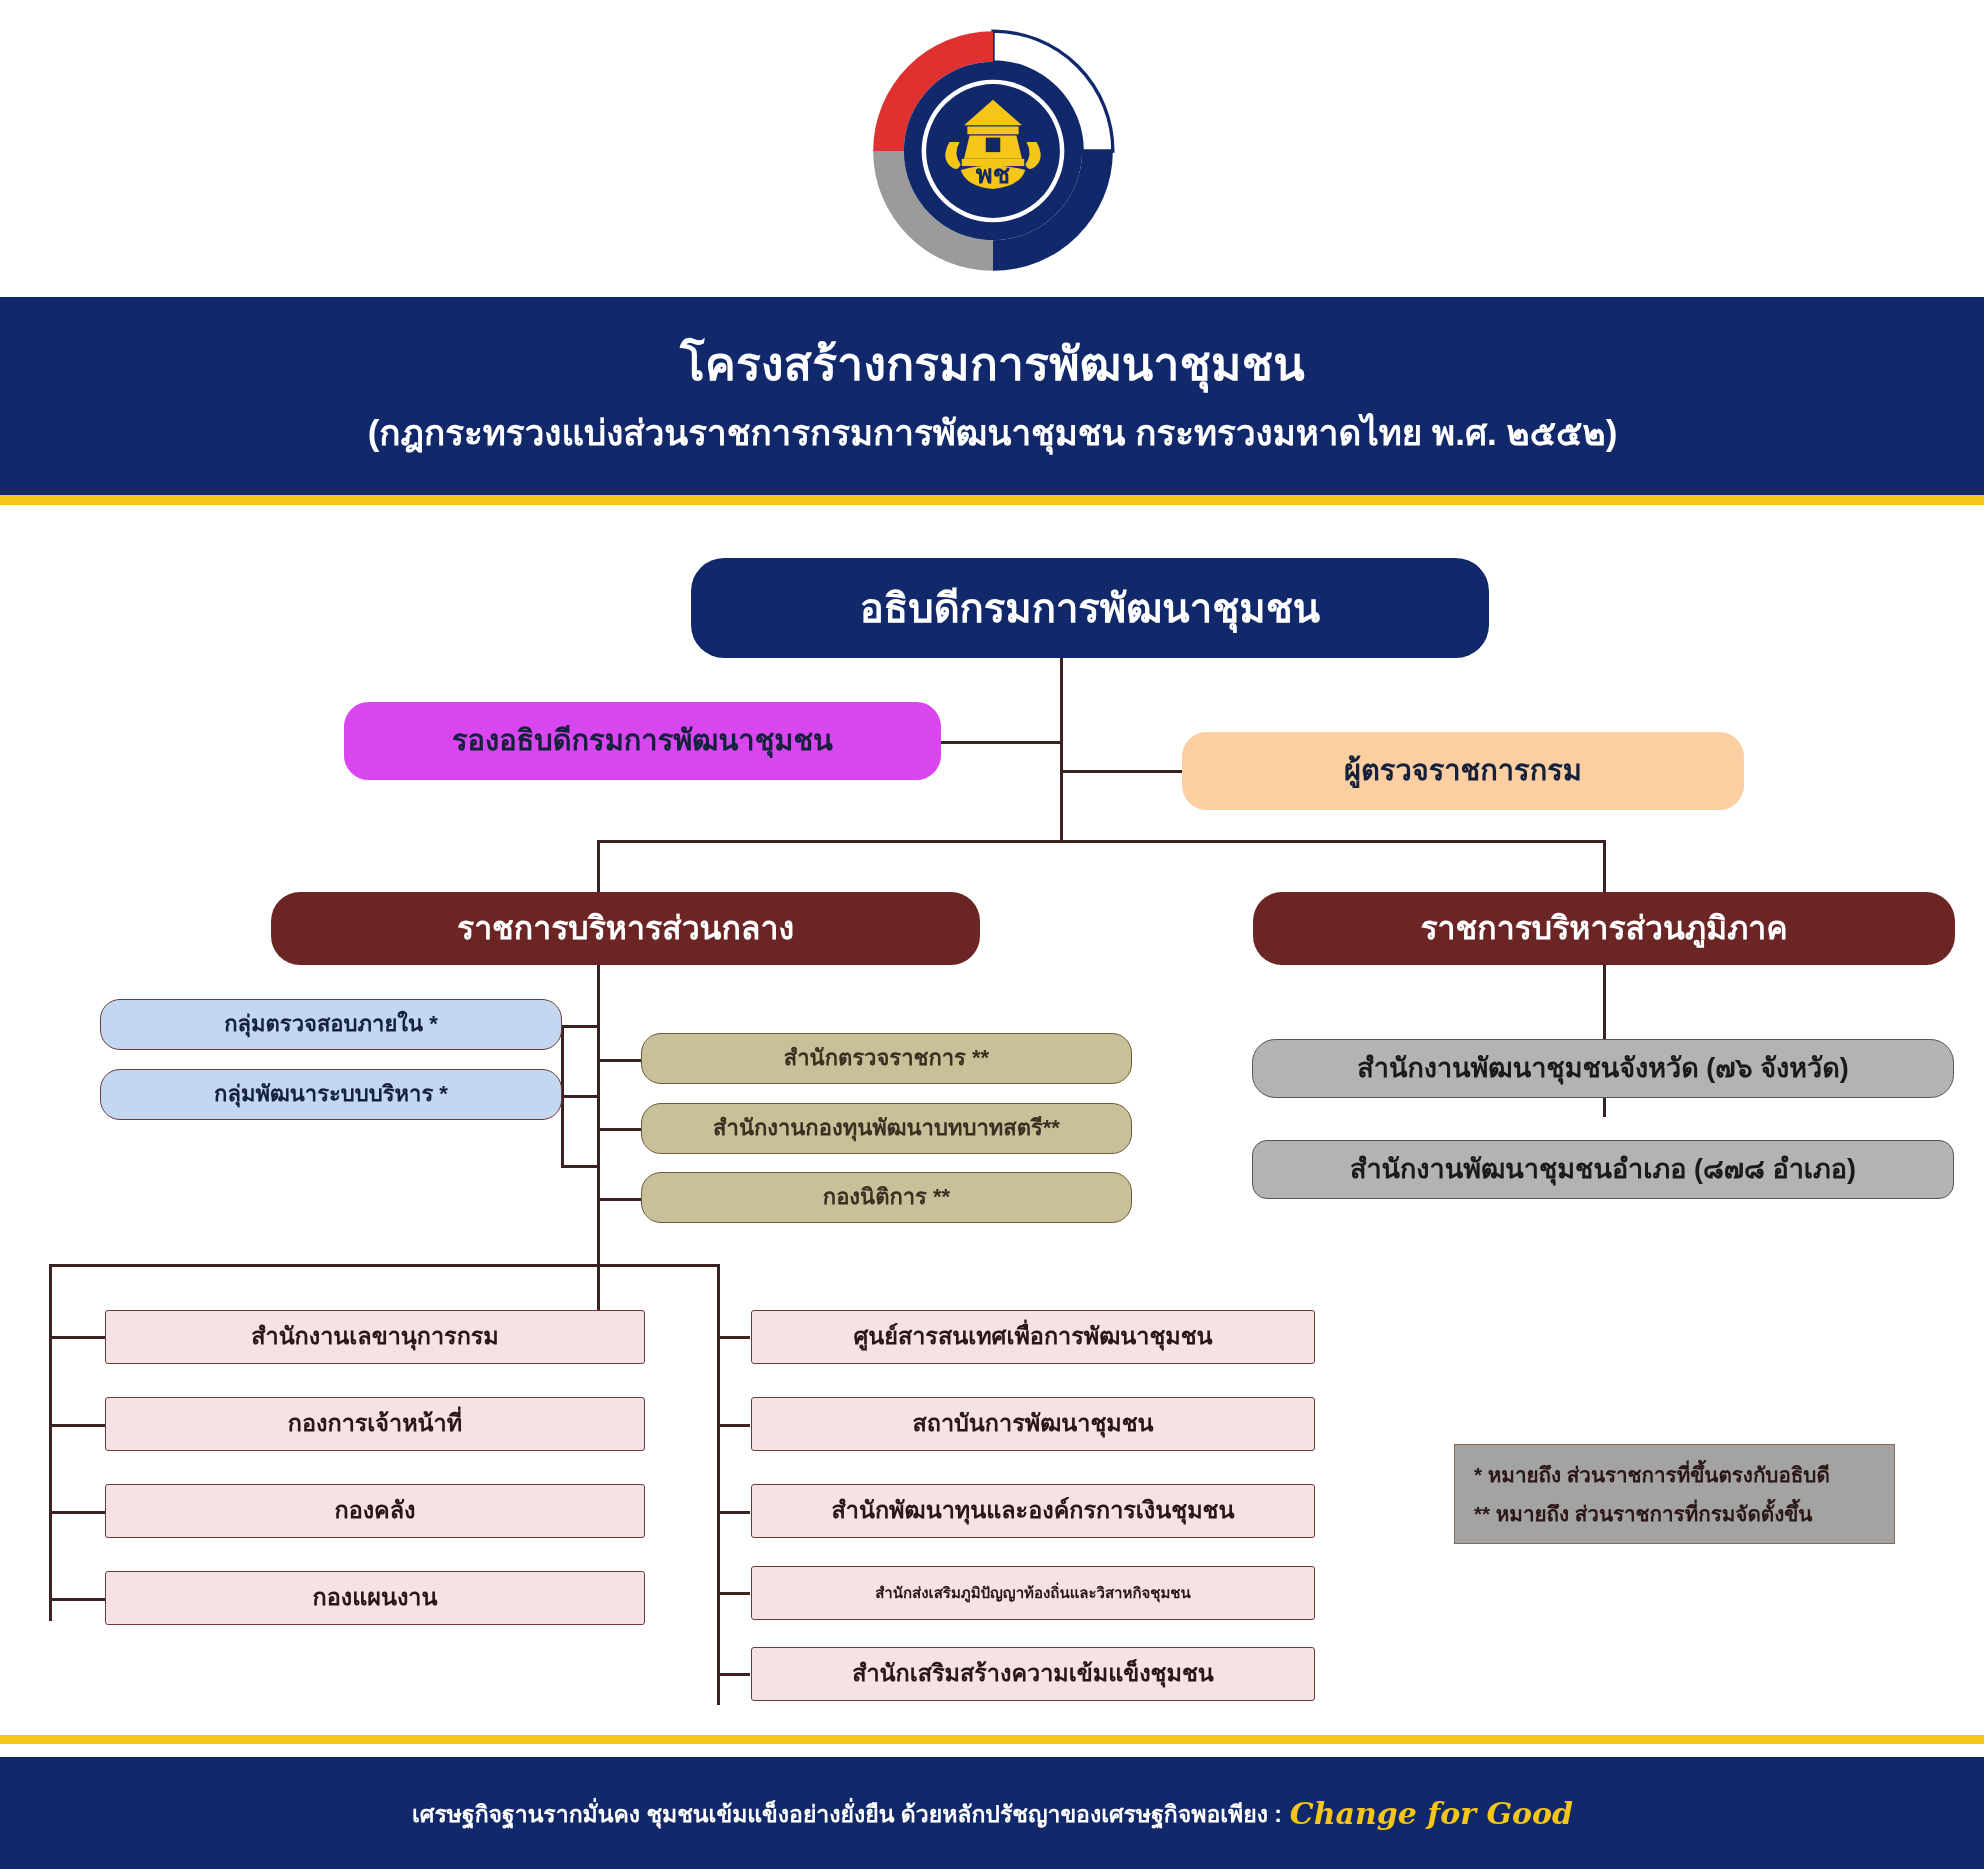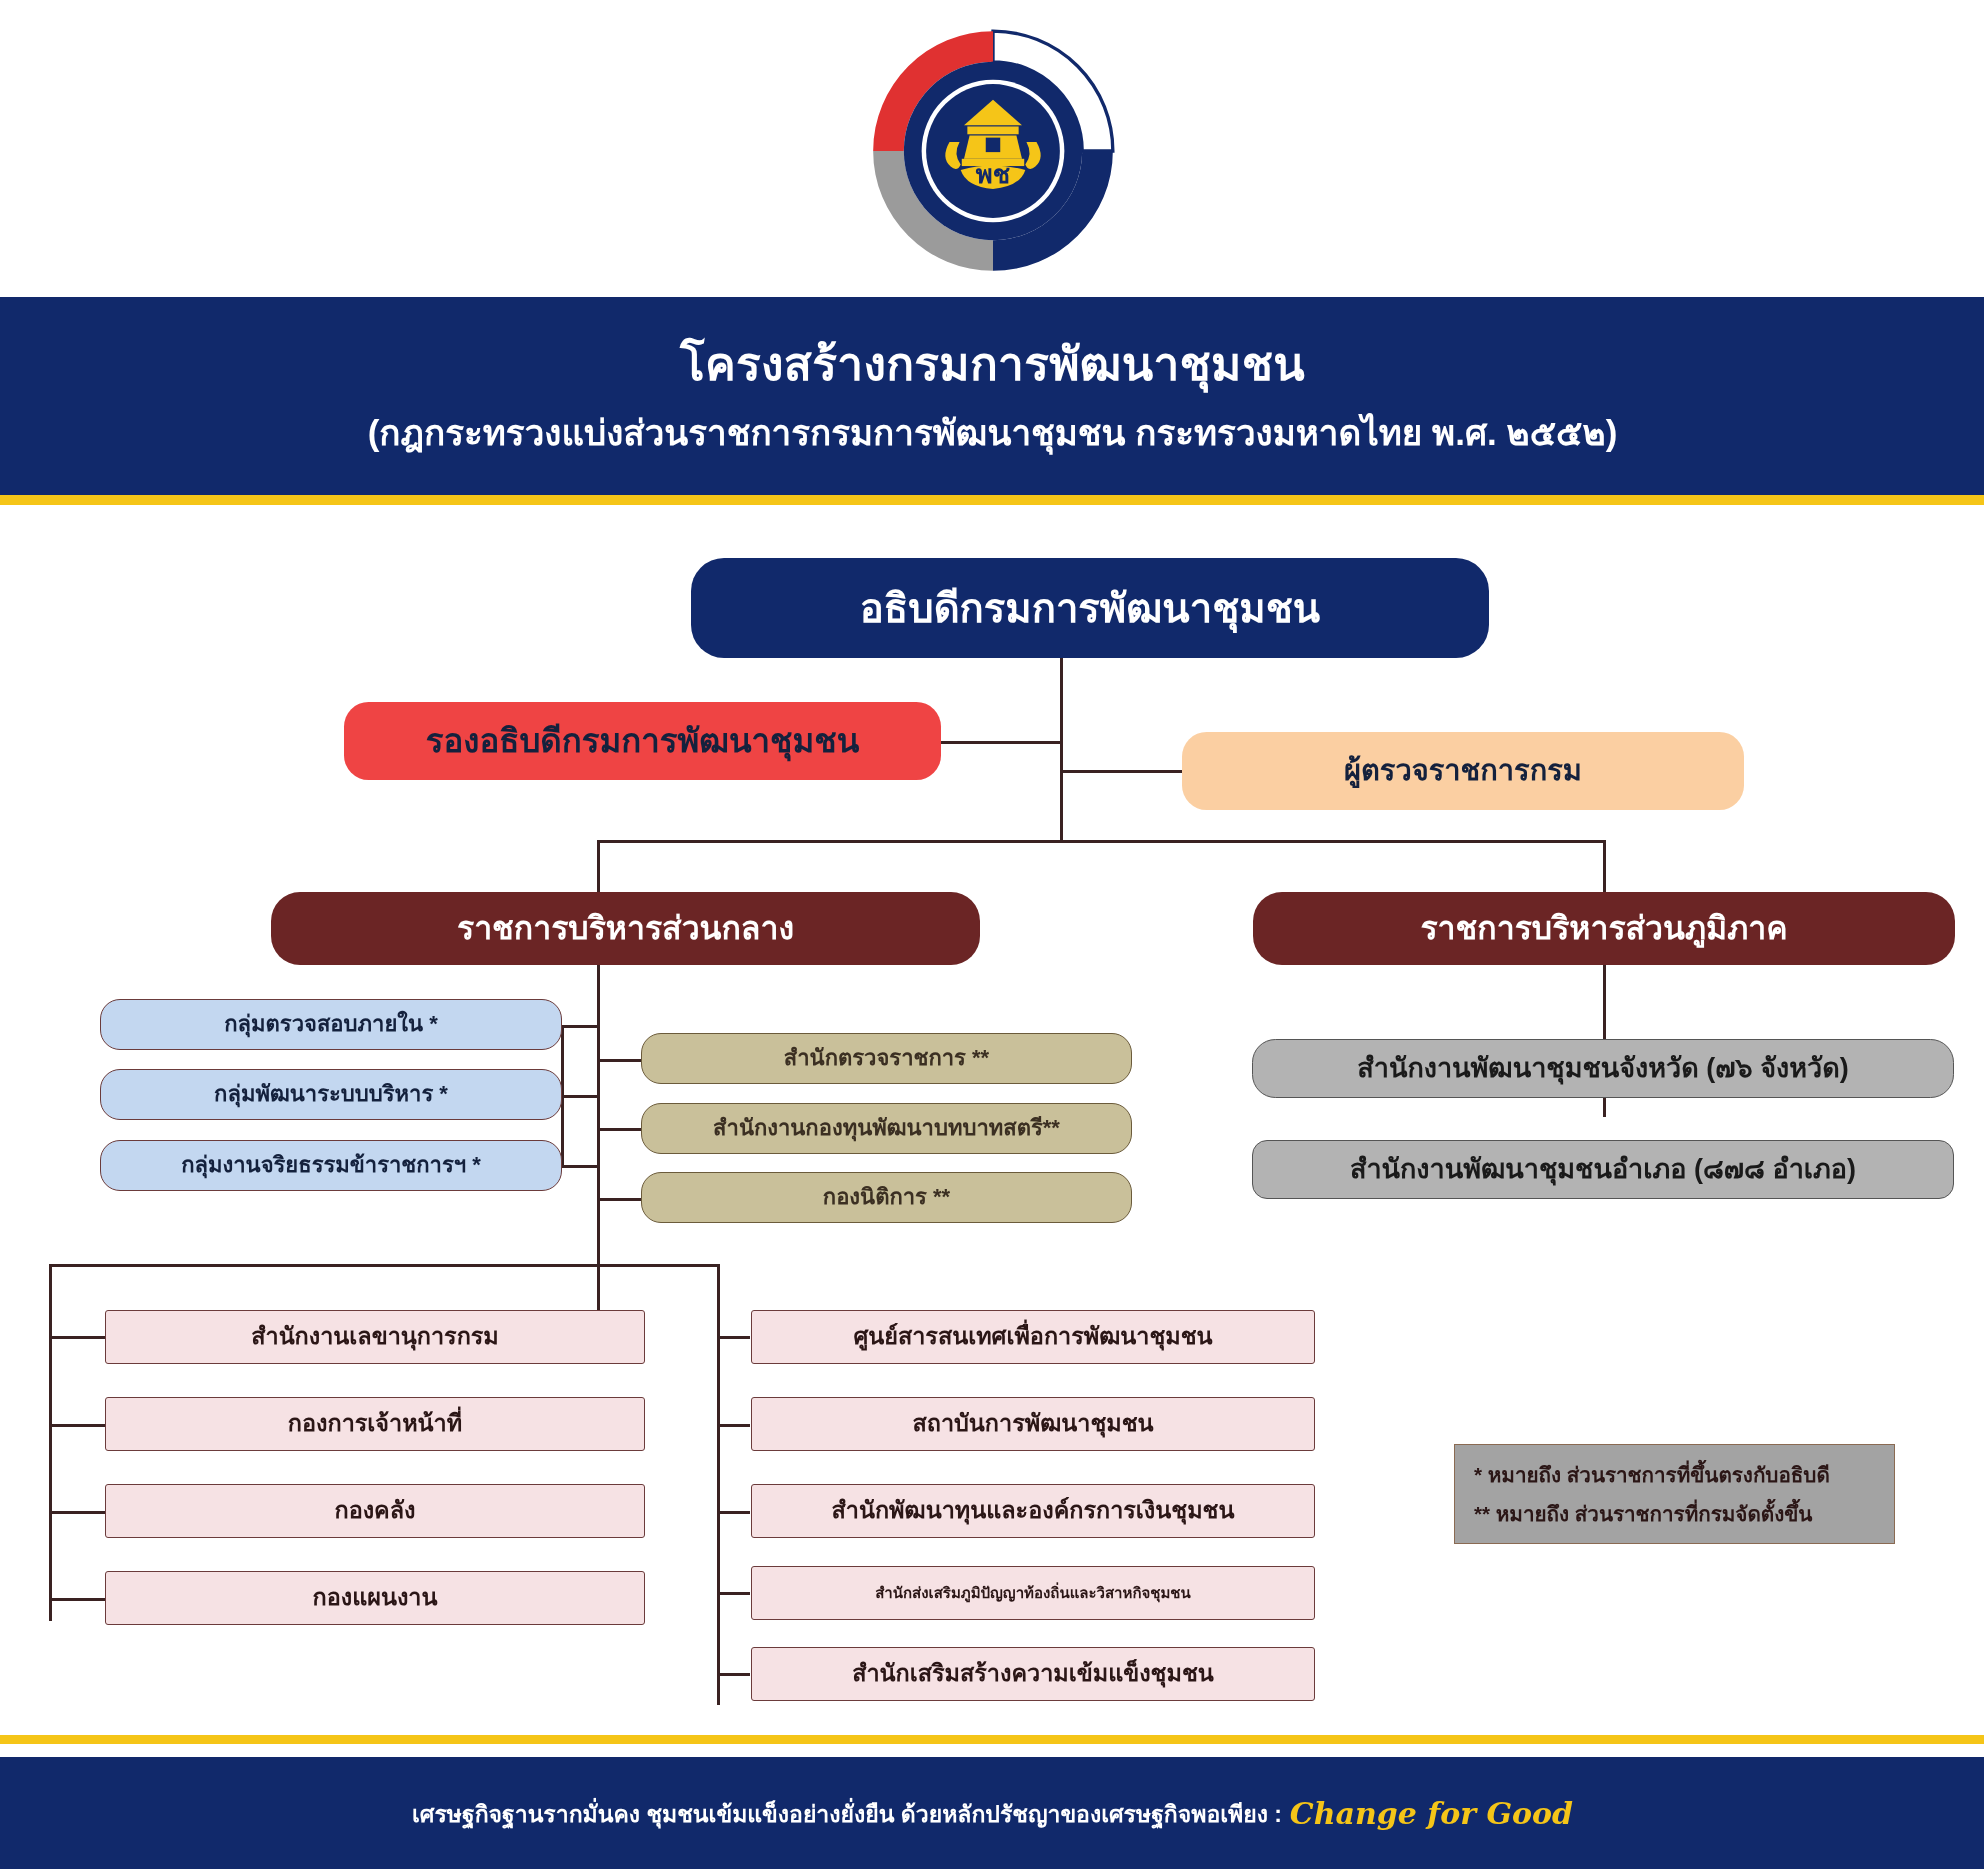--- a/index.html
+++ b/index.html
@@ -123,23 +123,23 @@
   }
 
   .node-director {
     background: #11296b;
     color: #ffffff;
     font-size: 40px;
     font-weight: bold;
     border-radius: 33px;
   }
   .node-deputy {
-    background: #ef4444;
+    background: #d946ef;
     color: #14213d;
-    font-size: 33px;
+    font-size: 29px;
     font-weight: bold;
     border-radius: 24.6px;
   }
   .node-inspector {
     background: #fbcfa2;
     color: #14213d;
     font-size: 29px;
     font-weight: bold;
     border-radius: 24.6px;
   }
@@ -311,23 +311,20 @@
   <div class="node node-division" style="left:1253px; top:892px; width:702px; height:73px;">
     <span>ราชการบริหารส่วนภูมิภาค</span>
   </div>
 
   <div class="node node-blue" style="left:100px; top:999px; width:462px; height:51px;">
     <span>กลุ่มตรวจสอบภายใน *</span>
   </div>
   <div class="node node-blue" style="left:100px; top:1069px; width:462px; height:51px;">
     <span>กลุ่มพัฒนาระบบบริหาร *</span>
   </div>
-  <div class="node node-blue" style="left:100px; top:1140px; width:462px; height:51px;">
-    <span>กลุ่มงานจริยธรรมข้าราชการฯ *</span>
-  </div>
 
   <div class="node node-khaki" style="left:641px; top:1033px; width:491px; height:51px;">
     <span>สำนักตรวจราชการ **</span>
   </div>
   <div class="node node-khaki" style="left:641px; top:1103px; width:491px; height:51px;">
     <span>สำนักงานกองทุนพัฒนาบทบาทสตรี**</span>
   </div>
   <div class="node node-khaki" style="left:641px; top:1172px; width:491px; height:51px;">
     <span>กองนิติการ  **</span>
   </div>

